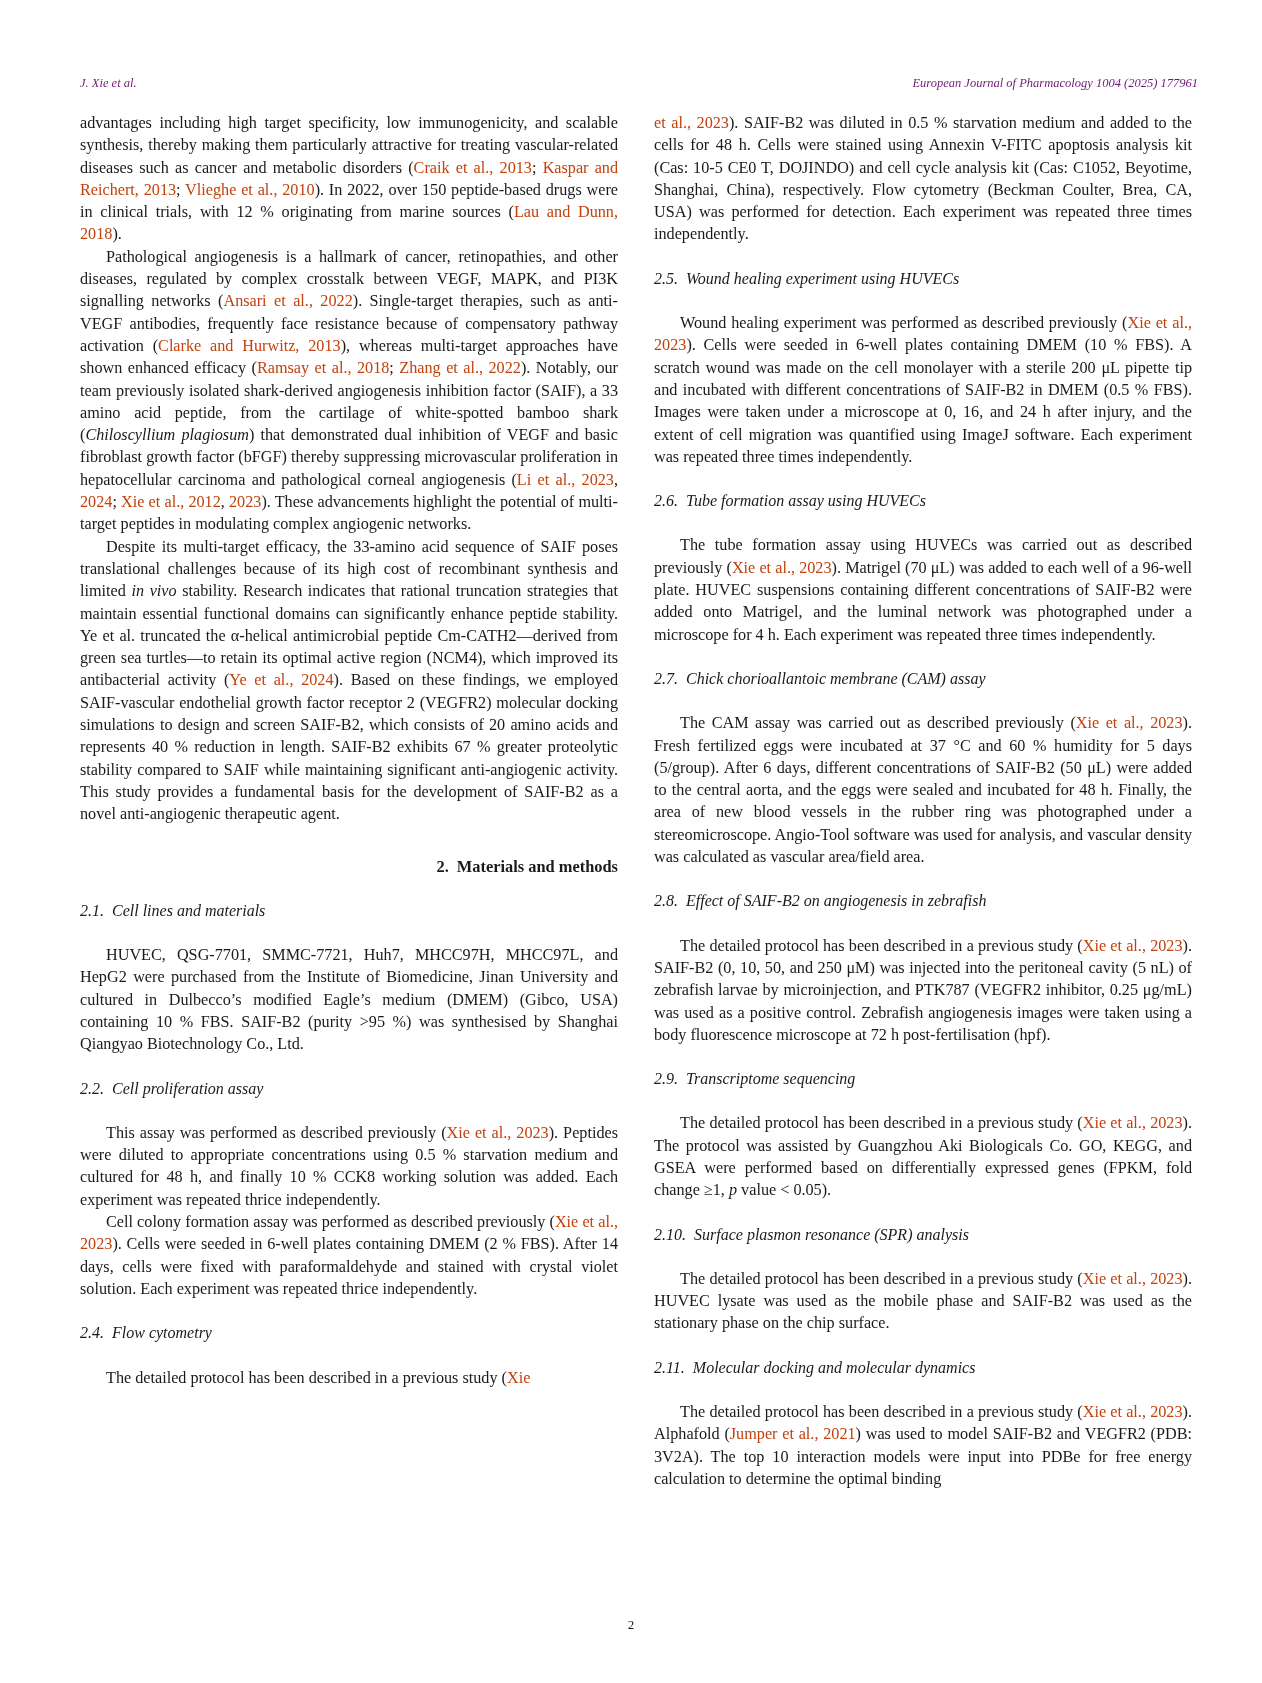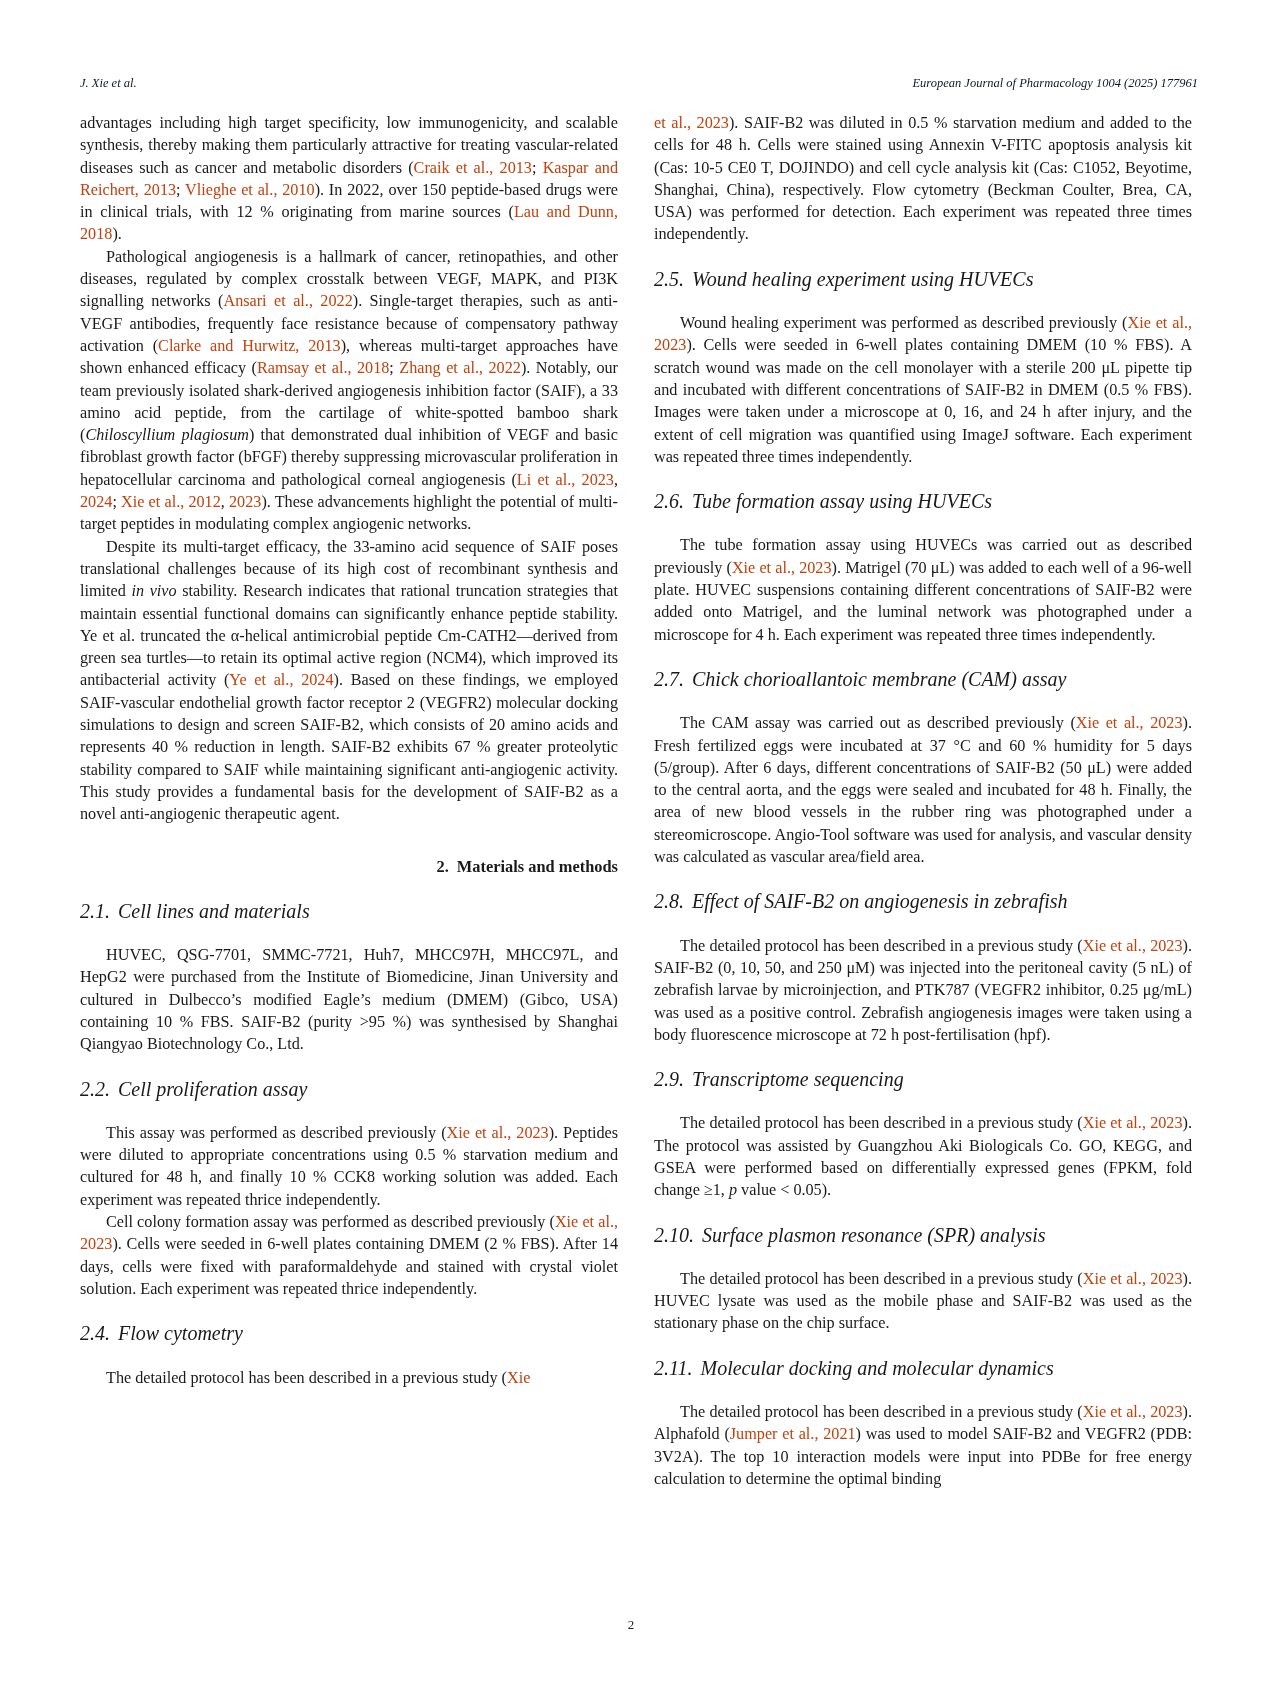--- a/index.html
+++ b/index.html
@@ -1,27 +1,27 @@
 <!DOCTYPE html>
 <html><head>
 <meta charset="utf-8">
 <style>
   html, body { margin:0; padding:0; background:#ffffff; }
   body { width:1262px; height:1683px; position:relative; overflow:hidden;
          font-family:"Liberation Serif","DejaVu Serif",serif; color:#1a1a1a; }
-  .running-head { position:absolute; top:76px; font-style:italic; font-size:12.5px; color:#0f172a;text-align:center; }
+  .running-head { position:absolute; top:76px; font-style:italic; font-size:12.5px; color:#701a75;text-align:center; }
   .rh-left { left:80px; }
   .rh-right { right:64px; }
   .col { position:absolute; top:112px; width:538px; font-size:16.2px; line-height:22.3px; }
   .col-left { left:80px; }
   .col-right { left:654px; }
   p { margin:0; text-align:justify; hyphens:manual; }
   p.indent { text-indent:26px; }
   .sec-head { font-weight:bold; font-size:16.4px; margin:22px 0 22px 0; }
-  .sub-head { font-style:italic; font-size:20px; margin:22px 0 22px 0; }
+  .sub-head { font-style:italic; font-size:16px; margin:22px 0 22px 0; }
   .sub-head .num { font-style:italic; margin-right:8px; }
   a.cite { color:#c2410c; text-decoration:none; }
   i { font-style:italic; }
   .page-num { position:absolute; top:1617px; left:0; width:1262px; text-align:center; font-size:13px; }
 </style>
 </head>
 <body>
 
 <div class="running-head rh-left">J. Xie et al.</div>
 <div class="running-head rh-right">European Journal of Pharmacology 1004 (2025) 177961</div>

